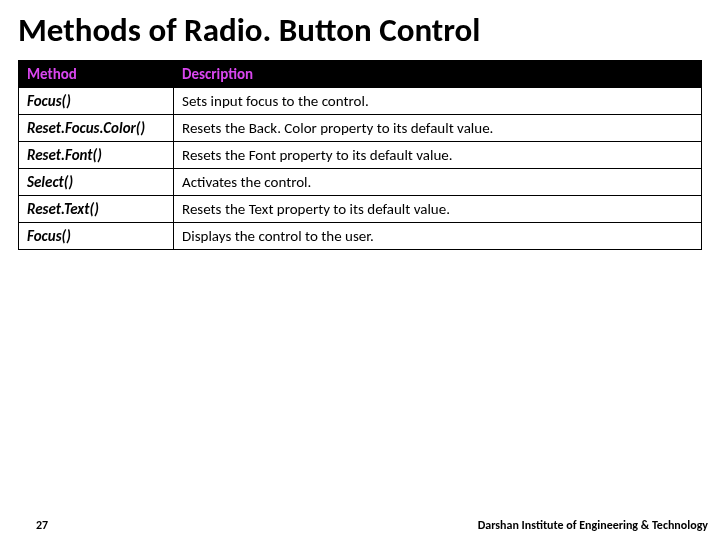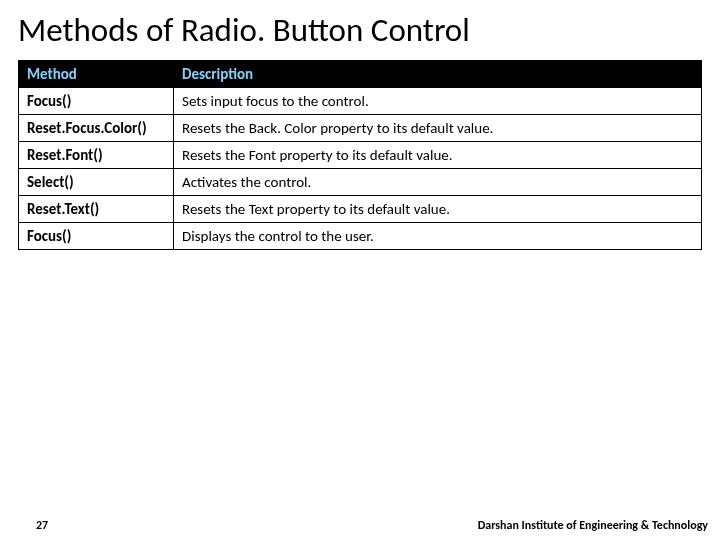--- a/index.html
+++ b/index.html
@@ -1,22 +1,22 @@
 <!DOCTYPE html>
 <html><head>
 <meta charset="utf-8">
 <style>
   * { box-sizing: border-box; margin: 0; padding: 0; }
   html, body { width: 720px; height: 540px; background: #fff; font-family: "Calibri", "Segoe UI", Arial, sans-serif; color: #000; }
   .slide { width: 720px; height: 540px; position: relative; padding: 10px 18px 0 18px; }
-  .title { font-size: 33px; font-weight: 400; letter-spacing: 0px; margin-bottom: 10px; }
+  .title { font-size: 33px; font-weight: 700; letter-spacing: 0px; margin-bottom: 10px; }
   table.methods { width: 100%; border-collapse: collapse; }
-  table.methods th { background: #000; color: #7dd3fc; text-align: left; font-weight: 700; font-size: 15px; padding: 4px 8px; border: 1px solid #000; }
+  table.methods th { background: #000; color: #d946ef; text-align: left; font-weight: 700; font-size: 15px; padding: 4px 8px; border: 1px solid #000; }
   table.methods td { border: 1px solid #000; font-size: 15px; padding: 4px 8px; vertical-align: middle; }
-  table.methods td.mcol { font-weight: 700; white-space: nowrap; width: 155px; }
+  table.methods td.mcol { font-weight: 700; white-space: nowrap; width: 155px; font-style: italic; }
   .footer { position: absolute; left: 0; right: 0; bottom: 8px; padding: 0 12px; display: flex; justify-content: space-between; align-items: center; font-size: 12px; font-weight: 700; }
   .footer .unit { }
   .footer .page { text-align: center; flex: 0 0 auto; width: 60px; }
   .footer .inst { }
 </style>
 </head>
 <body>
 
 <div class="slide">
   <div class="title">Methods of Radio. Button Control</div>

